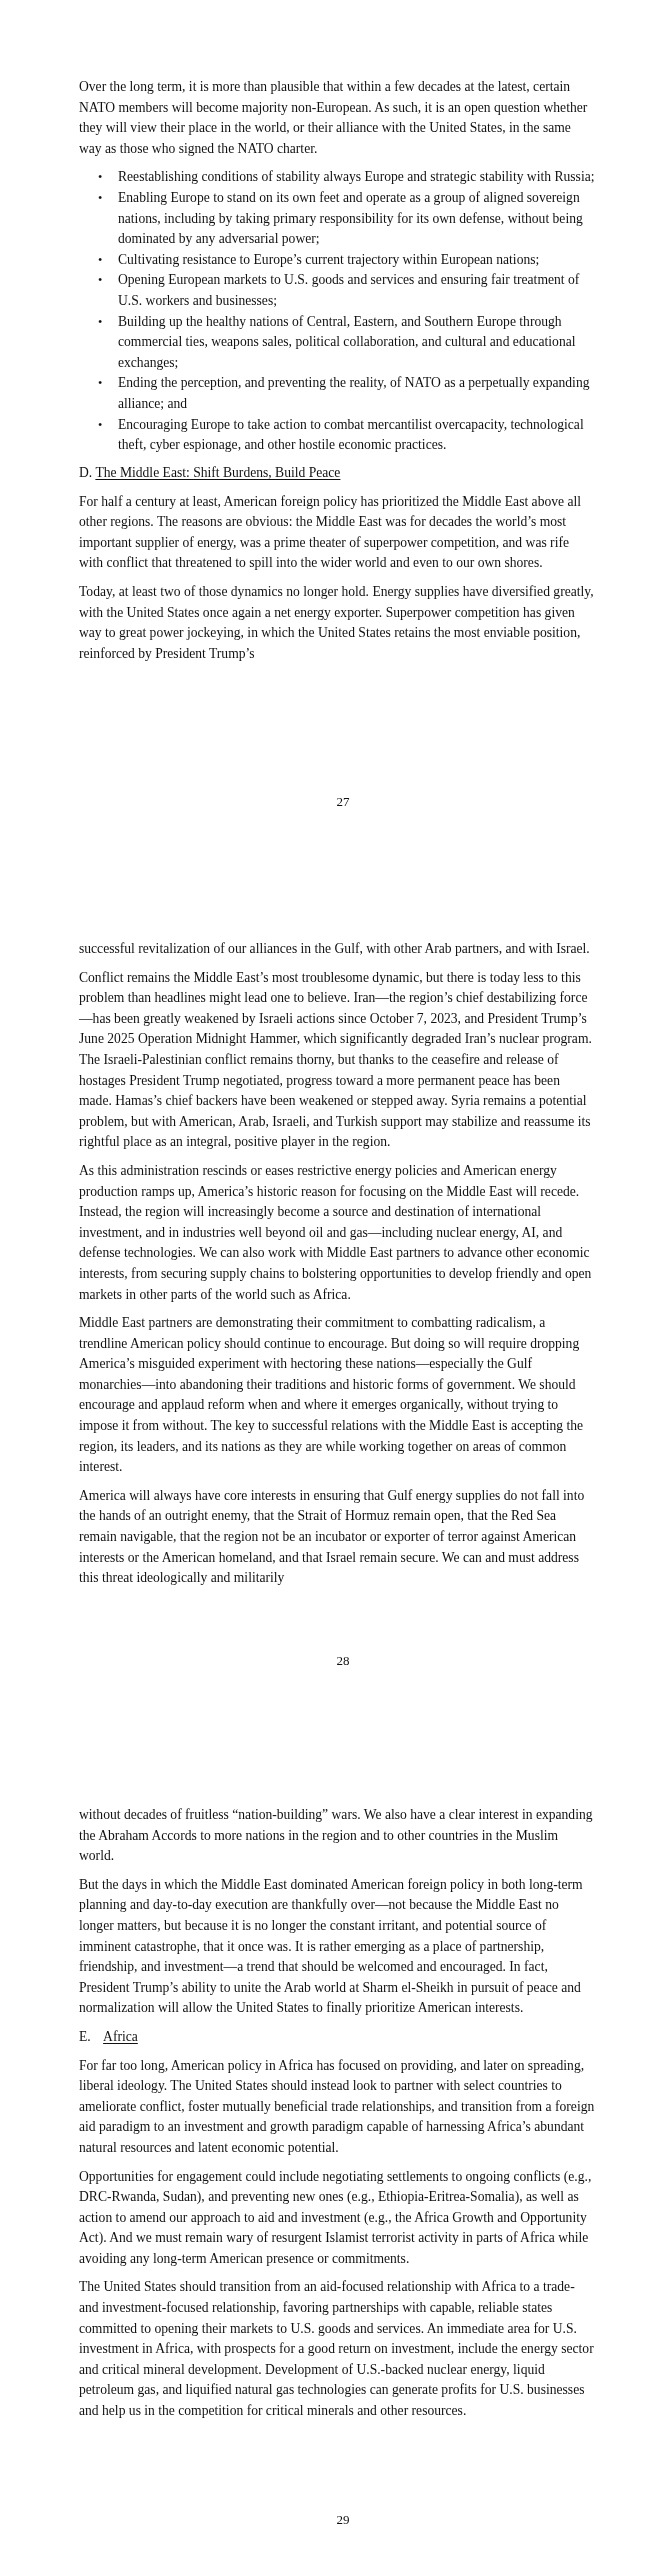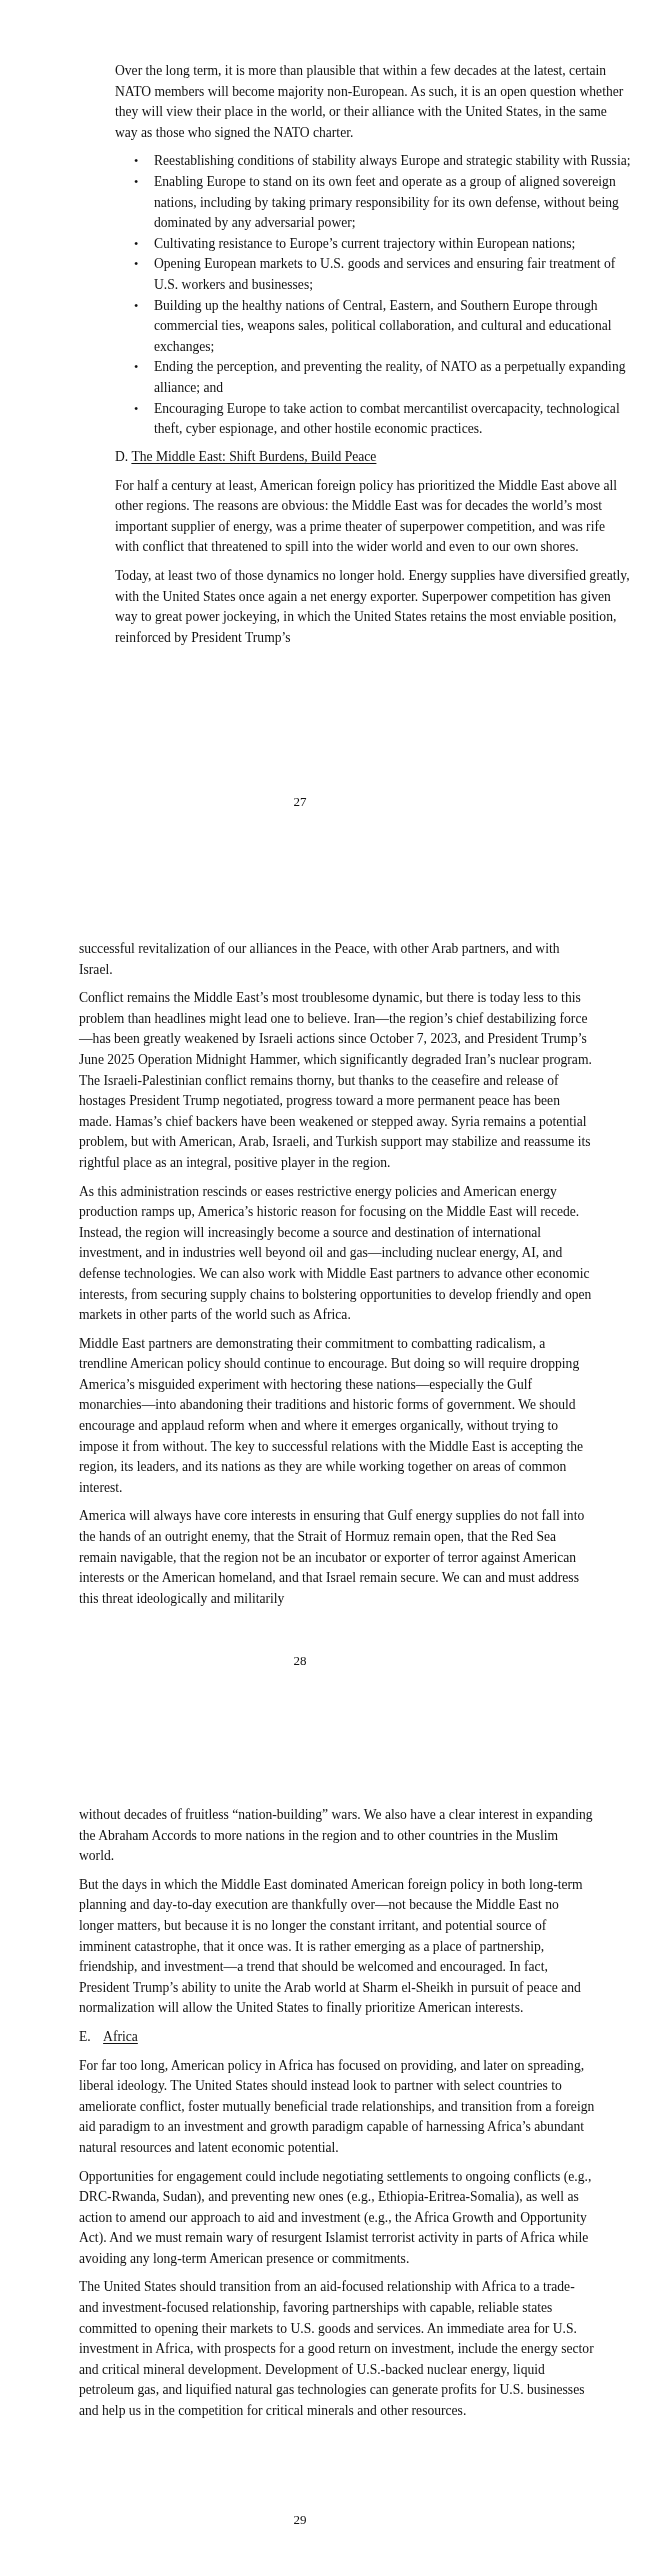--- a/index.html
+++ b/index.html
@@ -6,27 +6,27 @@
   body { width: 664px; height: 2576px; position: relative; overflow: hidden;
          font-family: "Liberation Serif", "DejaVu Serif", serif; color: #111111; }
   .page { position: absolute; left: 0; width: 664px; height: 859px; }
   .content { position: absolute; left: 79px; width: 516px; top: 0; font-size: 13.6px; line-height: 20.6px; }
   .content p { margin: 0 0 8px 0; }
   .content ul { margin: 0 0 7.4px 0; padding-left: 39px; list-style: none; }
   .content li { position: relative; }
   .content li .bullet { position: absolute; left: -20px; top: 0; font-size: 12.3px; }
   .heading { margin: 0 0 8px 0; }
   .heading .u { text-decoration: underline; text-underline-offset: 1.8px; text-decoration-thickness: 0.6px; }
-  .pgnum { position: absolute; left: 0; width: 600px; text-align: center; font-size: 13px; }
+  .pgnum { position: absolute; left: 0; width: 600px; text-align: center; font-size: 13px; padding-left: 43px; }
 </style>
 </head>
 <body>
 
 <div class="page" style="top:0px;">
-  <div class="content" style="top:61px;margin-left:36px;">
+  <div class="content" style="top:77px;">
     <p>Over the long term, it is more than plausible that within a few decades at the latest, certain NATO members will become majority non-European. As such, it is an open question whether they will view their place in the world, or their alliance with the United States, in the same way as those who signed the NATO charter.</p>
     <ul>
       <li><span class="bullet">•</span><span>Reestablishing conditions of stability always Europe and strategic stability with Russia;</span></li>
       <li><span class="bullet">•</span><span>Enabling Europe to stand on its own feet and operate as a group of aligned sovereign nations, including by taking primary responsibility for its own defense, without being dominated by any adversarial power;</span></li>
       <li><span class="bullet">•</span><span>Cultivating resistance to Europe’s current trajectory within European nations;</span></li>
       <li><span class="bullet">•</span><span>Opening European markets to U.S. goods and services and ensuring fair treatment of U.S. workers and businesses;</span></li>
       <li><span class="bullet">•</span><span>Building up the healthy nations of Central, Eastern, and Southern Europe through commercial ties, weapons sales, political collaboration, and cultural and educational exchanges;</span></li>
       <li><span class="bullet">•</span><span>Ending the perception, and preventing the reality, of NATO as a perpetually expanding alliance; and</span></li>
       <li><span class="bullet">•</span><span>Encouraging Europe to take action to combat mercantilist overcapacity, technological theft, cyber espionage, and other hostile economic practices.</span></li>
     </ul>
@@ -35,21 +35,21 @@
       <span class="u">The Middle East: Shift Burdens, Build Peace</span>
     </div>
     <p>For half a century at least, American foreign policy has prioritized the Middle East above all other regions. The reasons are obvious: the Middle East was for decades the world’s most important supplier of energy, was a prime theater of superpower competition, and was rife with conflict that threatened to spill into the wider world and even to our own shores.</p>
     <p>Today, at least two of those dynamics no longer hold. Energy supplies have diversified greatly, with the United States once again a net energy exporter. Superpower competition has given way to great power jockeying, in which the United States retains the most enviable position, reinforced by President Trump’s</p>
   </div>
   <div class="pgnum" style="top:794px;">27</div>
 </div>
 
 <div class="page" style="top:859px;">
   <div class="content" style="top:80px;">
-    <p>successful revitalization of our alliances in the Peace, with other Arab partners, and with Israel.</p>
+    <p>successful revitalization of our alliances in the Gulf, with other Arab partners, and with Israel.</p>
     <p>Conflict remains the Middle East’s most troublesome dynamic, but there is today less to this problem than headlines might lead one to believe. Iran—the region’s chief destabilizing force—has been greatly weakened by Israeli actions since October 7, 2023, and President Trump’s June 2025 Operation Midnight Hammer, which significantly degraded Iran’s nuclear program. The Israeli-Palestinian conflict remains thorny, but thanks to the ceasefire and release of hostages President Trump negotiated, progress toward a more permanent peace has been made. Hamas’s chief backers have been weakened or stepped away. Syria remains a potential problem, but with American, Arab, Israeli, and Turkish support may stabilize and reassume its rightful place as an integral, positive player in the region.</p>
     <p>As this administration rescinds or eases restrictive energy policies and American energy production ramps up, America’s historic reason for focusing on the Middle East will recede. Instead, the region will increasingly become a source and destination of international investment, and in industries well beyond oil and gas—including nuclear energy, AI, and defense technologies. We can also work with Middle East partners to advance other economic interests, from securing supply chains to bolstering opportunities to develop friendly and open markets in other parts of the world such as Africa.</p>
     <p>Middle East partners are demonstrating their commitment to combatting radicalism, a trendline American policy should continue to encourage. But doing so will require dropping America’s misguided experiment with hectoring these nations—especially the Gulf monarchies—into abandoning their traditions and historic forms of government. We should encourage and applaud reform when and where it emerges organically, without trying to impose it from without. The key to successful relations with the Middle East is accepting the region, its leaders, and its nations as they are while working together on areas of common interest.</p>
     <p>America will always have core interests in ensuring that Gulf energy supplies do not fall into the hands of an outright enemy, that the Strait of Hormuz remain open, that the Red Sea remain navigable, that the region not be an incubator or exporter of terror against American interests or the American homeland, and that Israel remain secure. We can and must address this threat ideologically and militarily</p>
   </div>
   <div class="pgnum" style="top:794px;">28</div>
 </div>
 
 <div class="page" style="top:1718px;">
   <div class="content" style="top:87px;">

